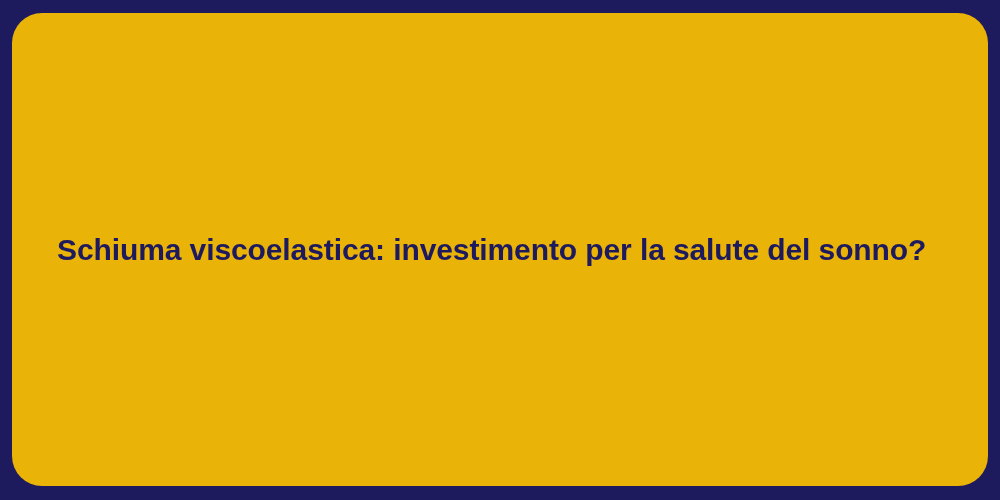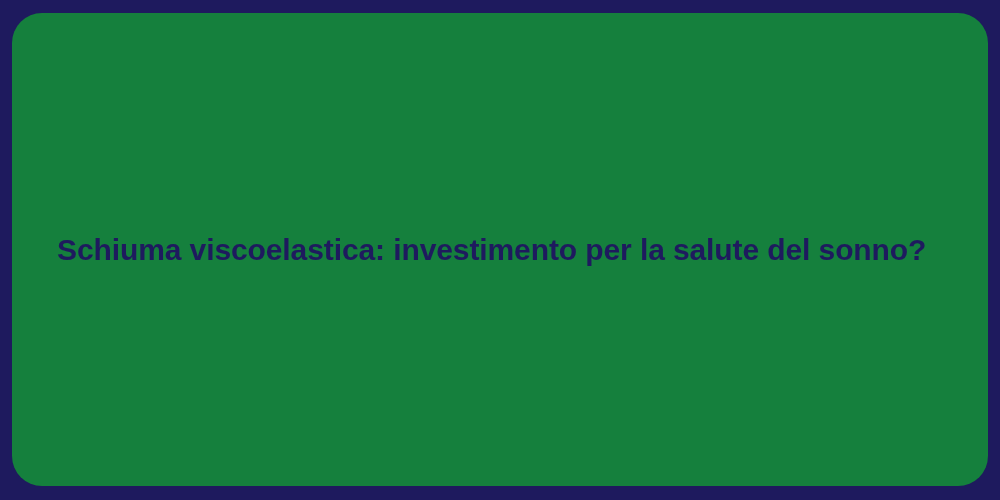--- a/index.html
+++ b/index.html
@@ -24,21 +24,21 @@
   }
 
   
   .card {
     position: absolute;
     left: 12px;
     top: 13px;
     right: 12px;
     bottom: 14px;
     box-sizing: border-box;
-    background: #15803d;
+    background: #eab308;
     border-radius: 30px;
     overflow: hidden;
   }
 
   
   .headline-wrap {
     position: absolute;
     left: 0;
     right: 0;
     top: 50%;

